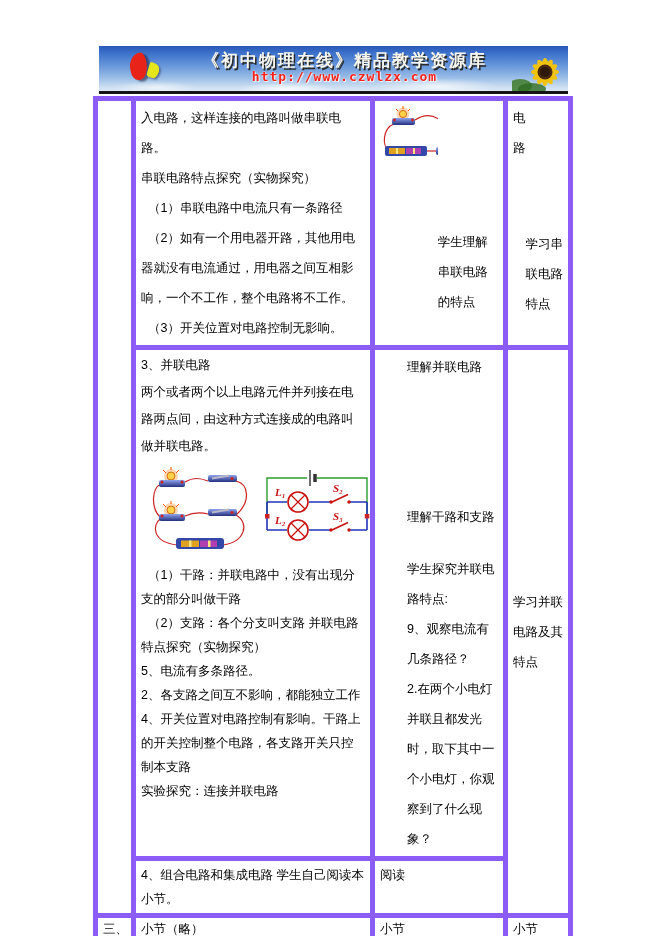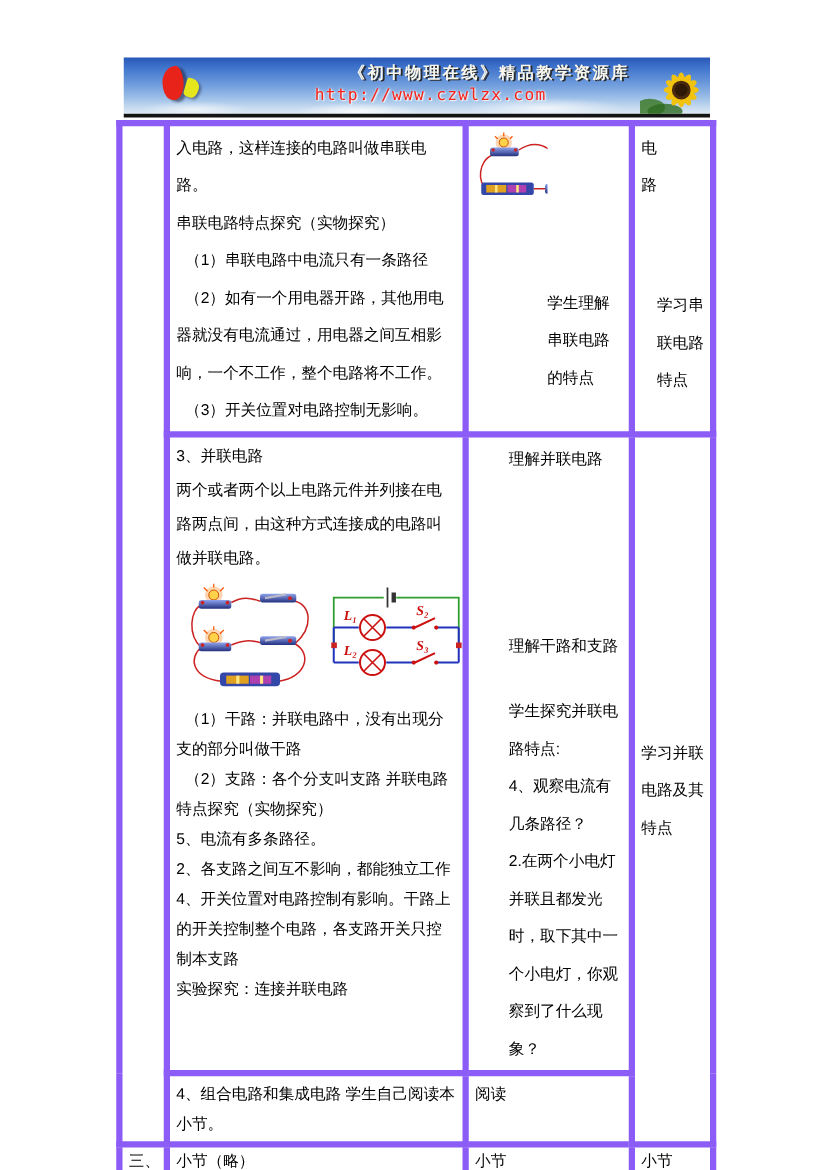--- a/index.html
+++ b/index.html
@@ -22,28 +22,28 @@
     position:absolute; left:5px; top:3px; width:17px; height:27px; background:#e8241a;
     border-radius:70% 30% 55% 45% / 55% 45% 60% 40%;
     transform:rotate(-8deg); box-shadow:3px 2px 2px rgba(25,25,50,.55);
   }
   .logo-leaf {
     position:absolute; left:23px; top:13px; width:11px; height:15px; background:#e6e61c;
     border-radius:15% 85% 50% 50% / 40% 60% 75% 25%;
     transform:rotate(16deg); box-shadow:2px 1px 2px rgba(25,25,50,.45);
   }
   .banner-title {
-    position:absolute; left:86px; right:64px; top:3px; text-align:right;
-    font-family:"Liberation Serif", serif; font-weight:bold; font-size:13px;
+    position:absolute; left:86px; right:64px; top:3px; text-align:center;
+    font-family:"Liberation Serif", serif; font-weight:bold; font-size:17px;
     letter-spacing:2px; color:#f7f7ee; white-space:nowrap;
     text-shadow:1.5px 1.5px 0 #2a2a2a;
   }
   .banner-url {
     position:absolute; left:86px; right:64px; top:23px; text-align:center;
-    font-family:"DejaVu Sans Mono", monospace; font-weight:normal; font-size:13px;
+    font-family:"DejaVu Sans Mono", monospace; font-weight:bold; font-size:13px;
     letter-spacing:1px; color:#f5231a; text-decoration:none;
     text-shadow:0 0 2px #fff, 1px 1px 1px rgba(255,255,255,.8);
   }
   .sunflower { position:absolute; right:4px; top:6px; }
   
   table.doc {
     position:absolute; left:93px; top:96px; width:475px;
     border-collapse:collapse; table-layout:fixed;
   }
   table.doc td { border:5px solid #8b5cf6; vertical-align:top; padding:2px 5px; font-size:12.5px; }
@@ -315,21 +315,21 @@
           <p>5、电流有多条路径。</p>
           <p>2、各支路之间互不影响，都能独立工作</p>
           <p>4、开关位置对电路控制有影响。干路上的开关控制整个电路，各支路开关只控制本支路</p>
           <p>实验探究：连接并联电路</p>
         </div>
       </td>
       <td class="act2">
         <p>理解并联电路</p>
         <p class="sp1">理解干路和支路</p>
         <p class="sp2">学生探究并联电路特点:</p>
-        <p>4、观察电流有几条路径？</p>
+        <p>9、观察电流有几条路径？</p>
         <p>2.在两个小电灯并联且都发光时，取下其中一个小电灯，你观察到了什么现象？</p>
       </td>
       <td rowspan="2" class="vmid">
         <p>学习并联电路及其特点</p>
       </td>
     </tr>
 
     <tr class="r3" style="height:50px">
       <td>
         <p>4、组合电路和集成电路 学生自己阅读本小节。</p>

